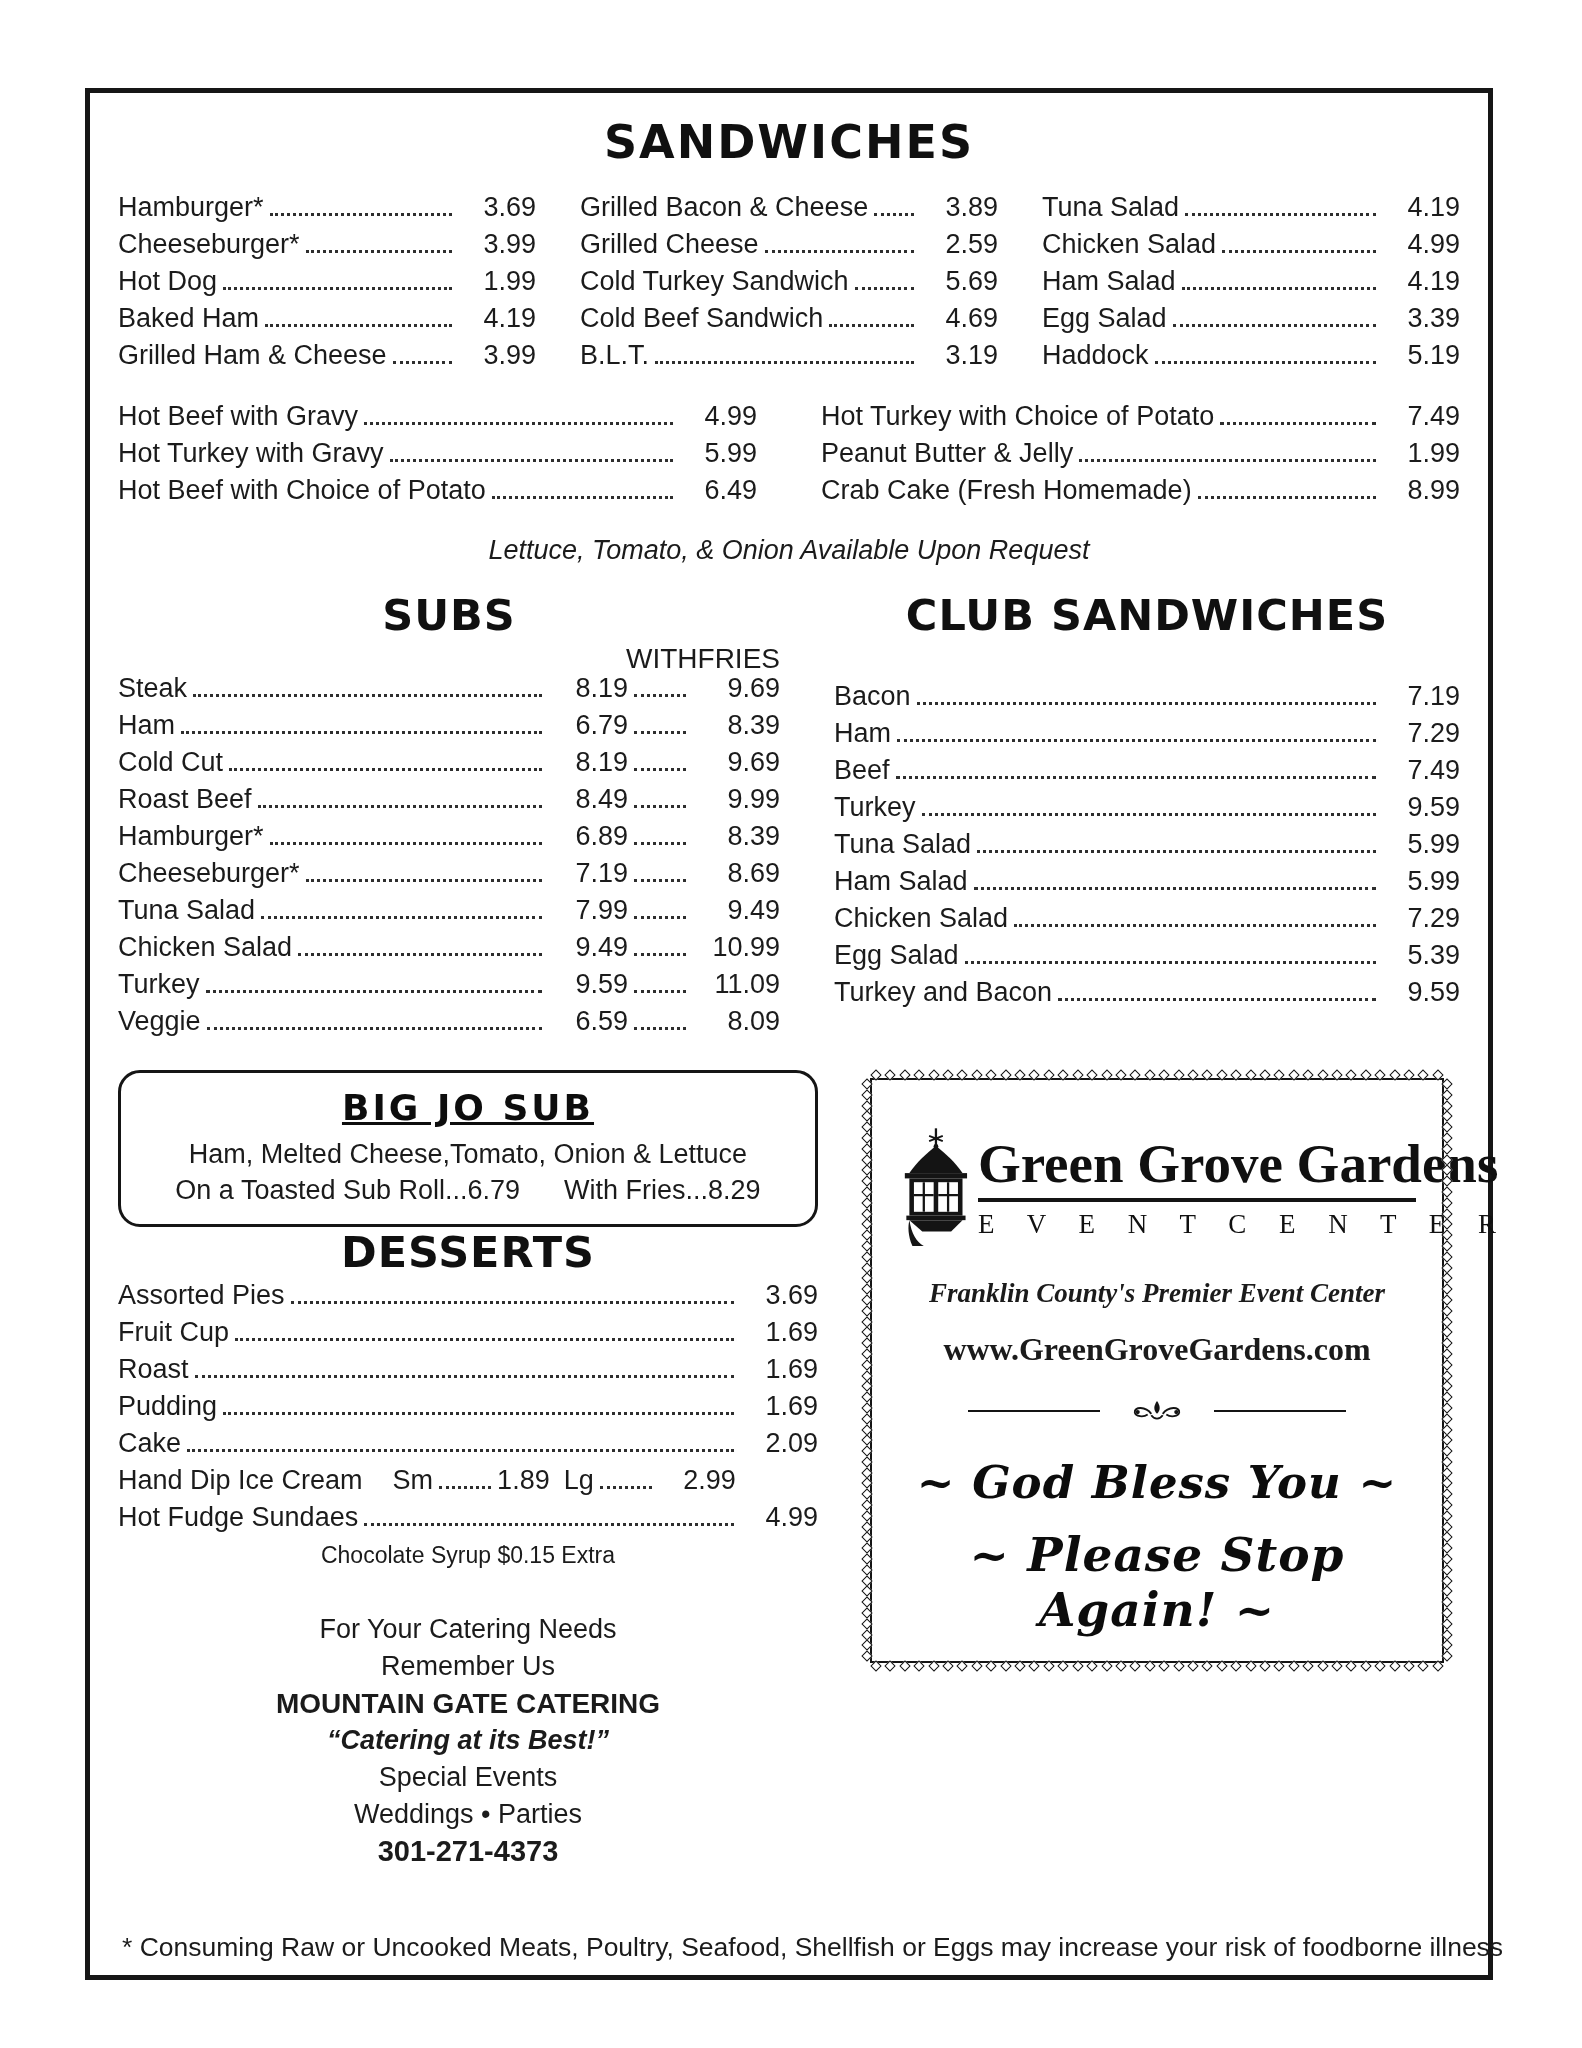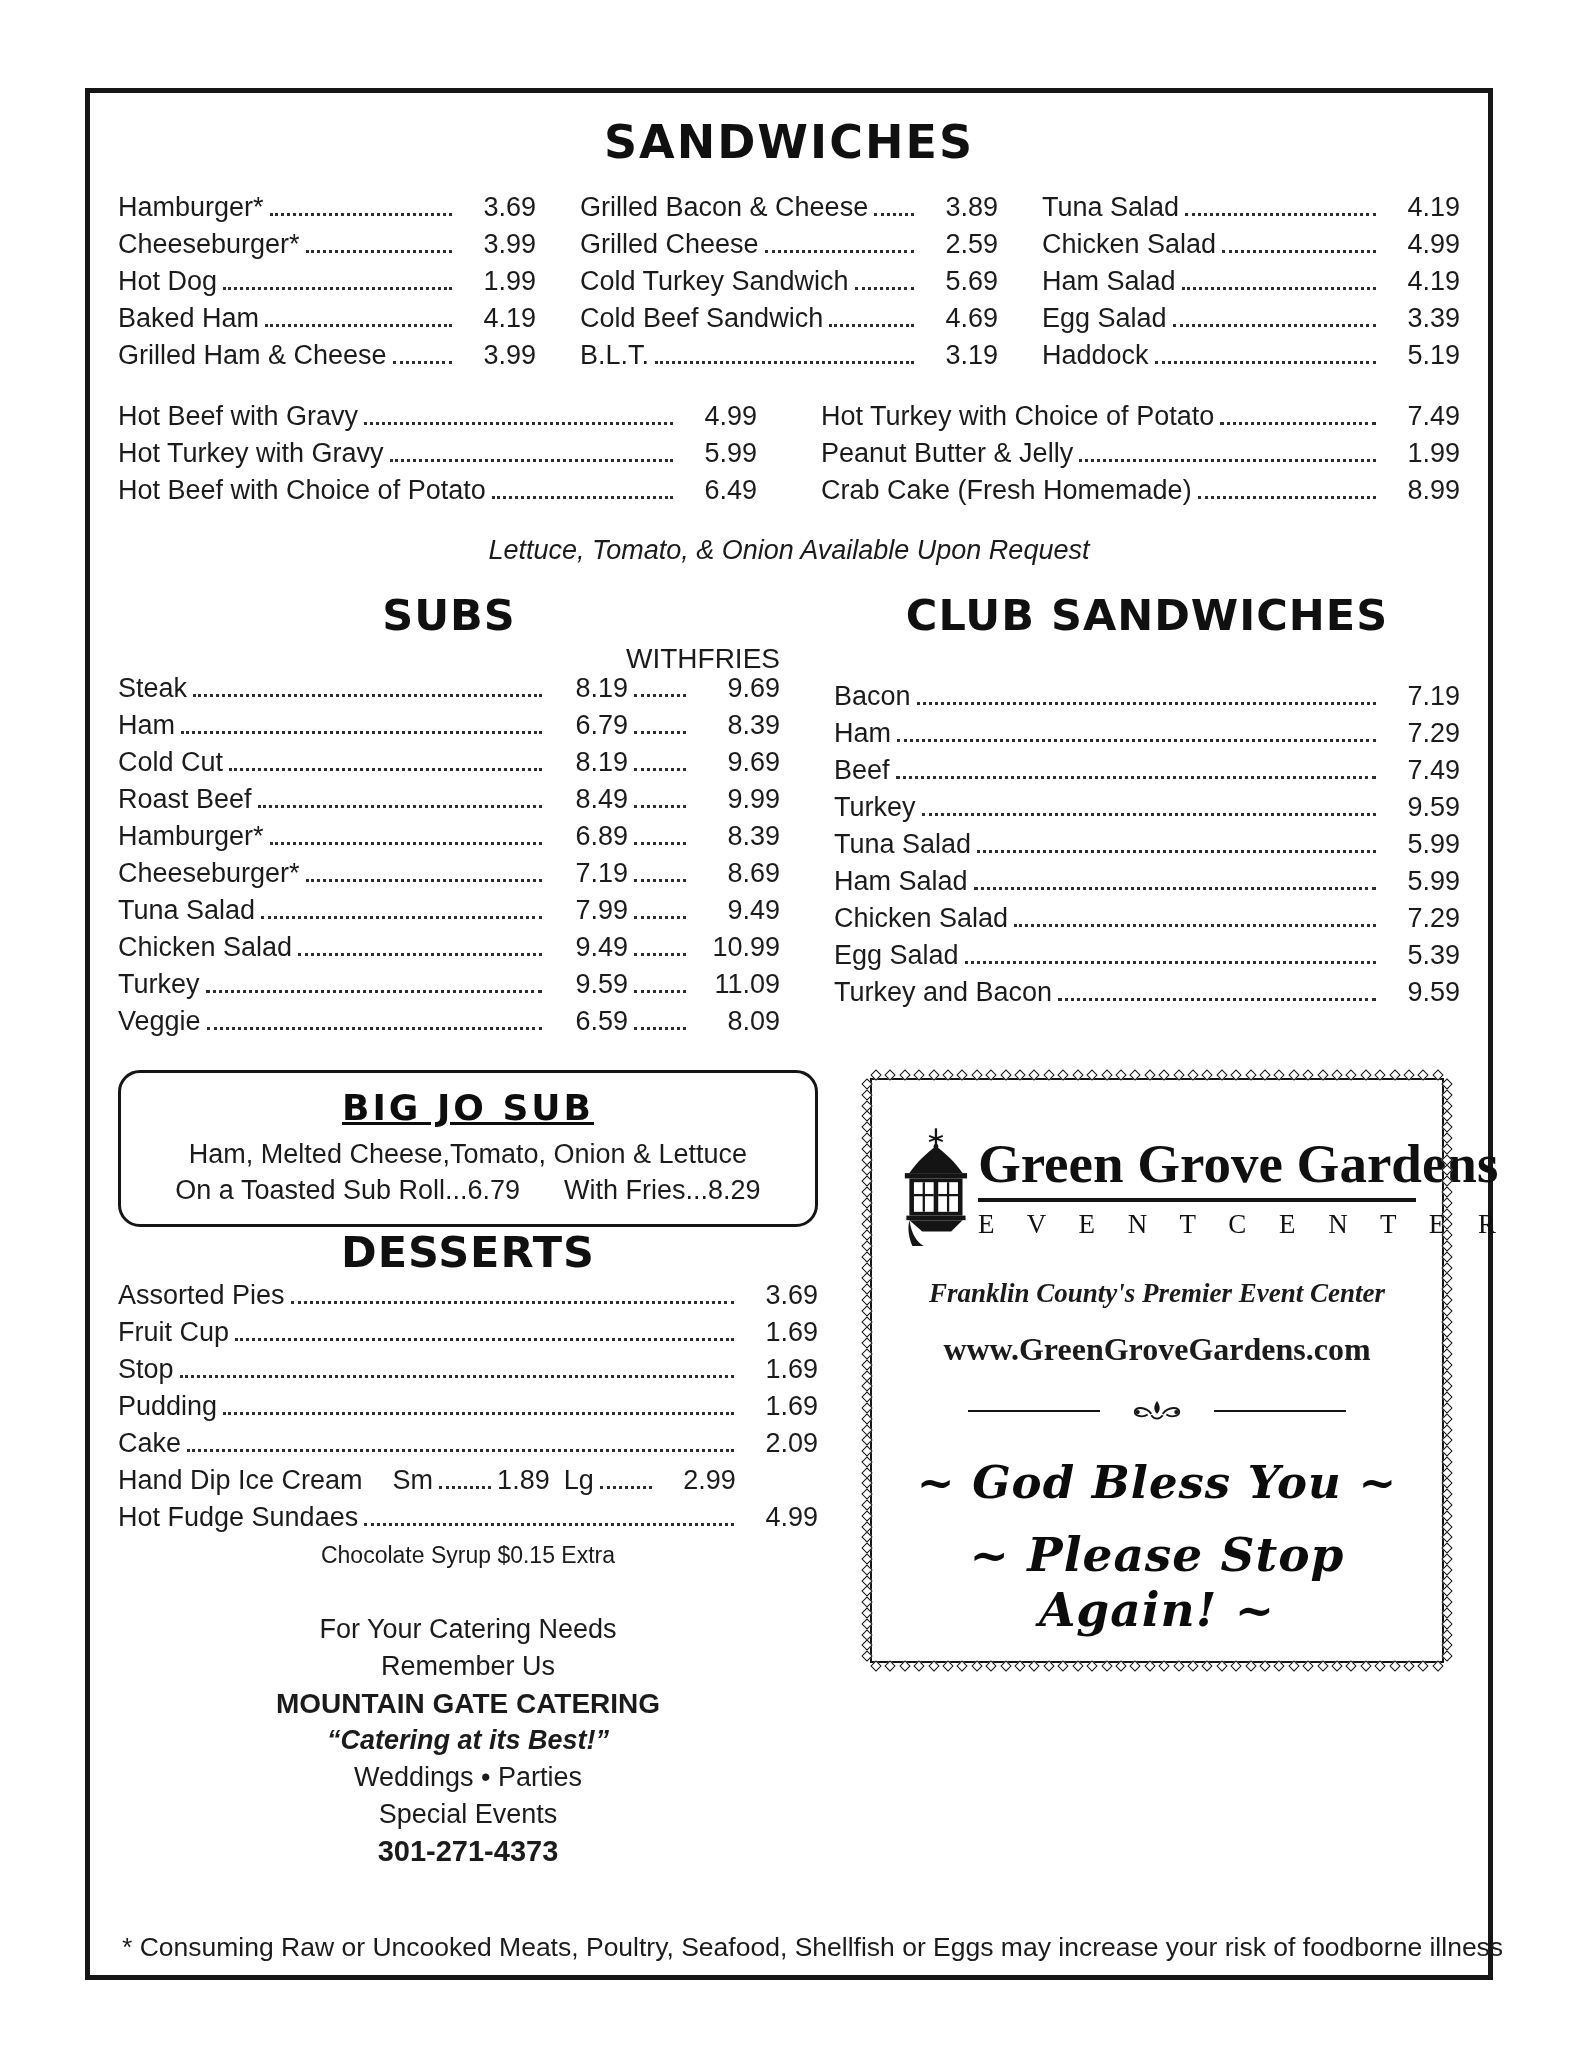--- a/index.html
+++ b/index.html
@@ -410,21 +410,21 @@
               <span class="pr">3.69</span>
             </div>
 
             <div class="row">
               <span class="nm">Fruit Cup</span>
               <span class="lead"></span>
               <span class="pr">1.69</span>
             </div>
 
             <div class="row">
-              <span class="nm">Stop</span>
+              <span class="nm">Roast</span>
               <span class="lead"></span>
               <span class="pr">1.69</span>
             </div>
 
             <div class="row">
               <span class="nm">Pudding</span>
               <span class="lead"></span>
               <span class="pr">1.69</span>
             </div>
 
@@ -450,22 +450,22 @@
           <span class="lead"></span>
           <span class="pr">4.99</span>
         </div>
         <div class="des-note">Chocolate Syrup $0.15 Extra</div>
 
         <div class="catering">
           <div>For Your Catering Needs</div>
           <div>Remember Us</div>
           <div class="cat-name">MOUNTAIN GATE CATERING</div>
           <div class="cat-tag">“Catering at its Best!”</div>
+          <div>Special Events</div>
           <div>Weddings • Parties</div>
-          <div>Special Events</div>
           <div class="cat-phone">301-271-4373</div>
         </div>
       </div>
 
       <div class="gwrap">
         <div class="ggg">
           <span class="dstrip dtop">
               <span class="dm"></span>
               <span class="dm"></span>
               <span class="dm"></span>

